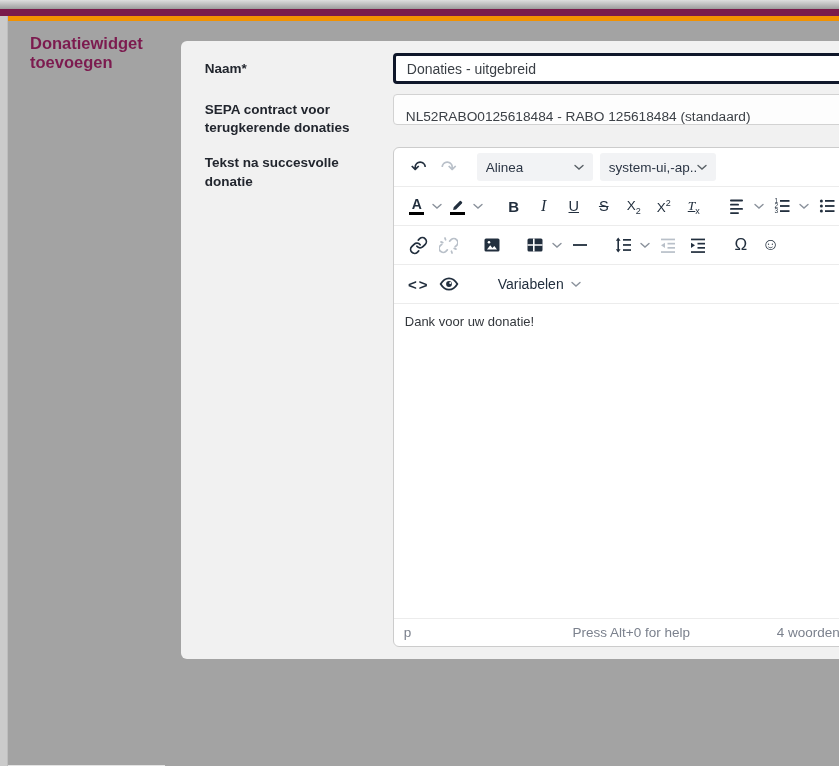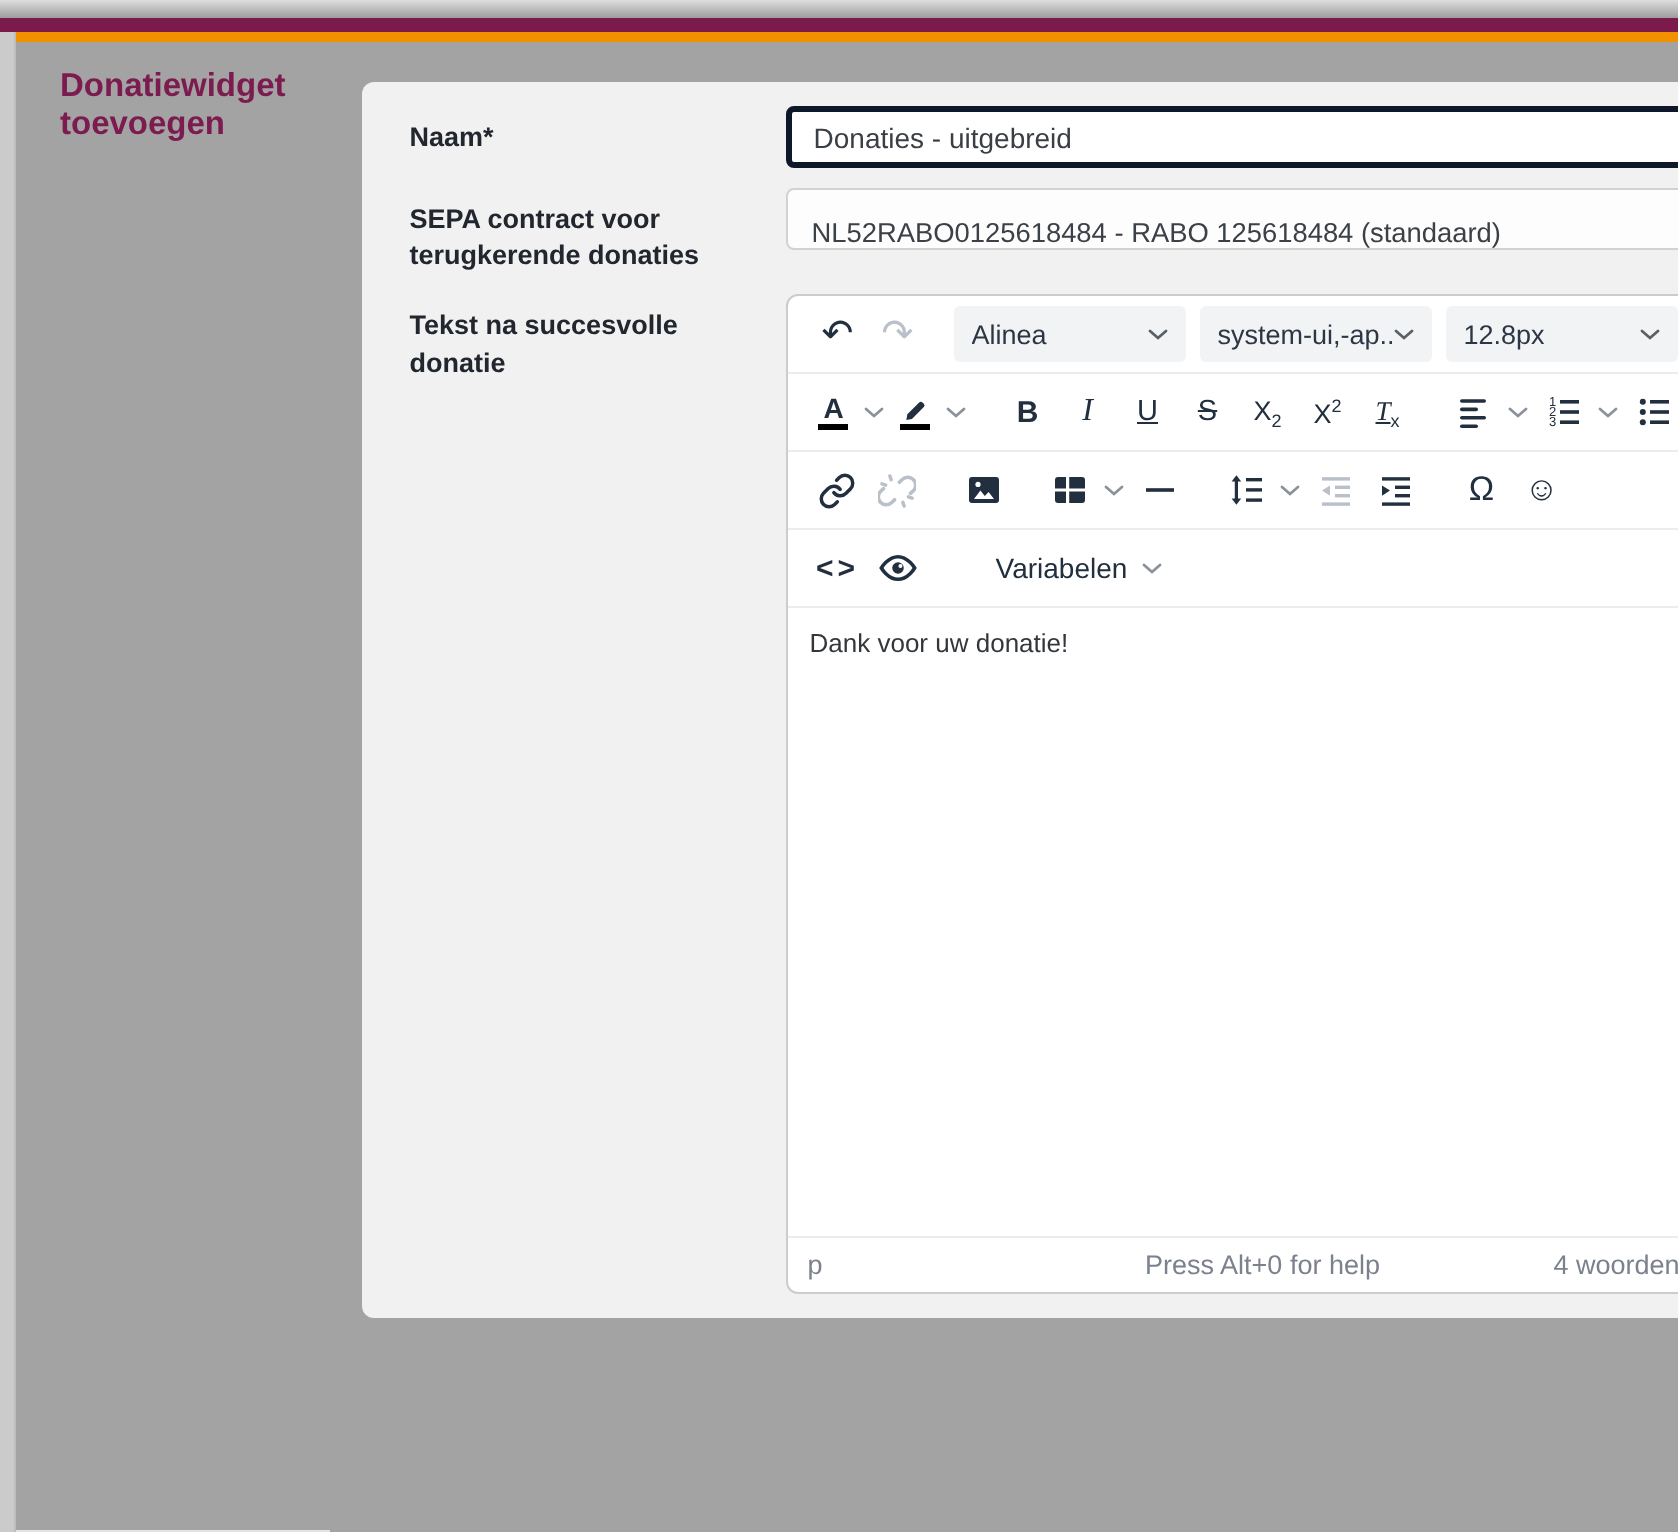--- a/index.html
+++ b/index.html
@@ -134,26 +134,20 @@
                       <svg class="cv" viewBox="0 0 10 7" width="10" height="7">
                           <path d="M1 1.5l4 3.5 4-3.5" fill="none" stroke="currentColor" stroke-width="1.4" stroke-linecap="round"></path>
                         </svg>
                     </button>
                     <button class="pill">
                       <span class="pill-label">system-ui,-ap...</span>
                       <svg class="cv" viewBox="0 0 10 7" width="10" height="7">
                           <path d="M1 1.5l4 3.5 4-3.5" fill="none" stroke="currentColor" stroke-width="1.4" stroke-linecap="round"></path>
                         </svg>
                     </button>
-                    <button class="pill">
-                      <span class="pill-label">12.8px</span>
-                      <svg class="cv" viewBox="0 0 10 7" width="10" height="7">
-                          <path d="M1 1.5l4 3.5 4-3.5" fill="none" stroke="currentColor" stroke-width="1.4" stroke-linecap="round"></path>
-                        </svg>
-                    </button>
                   </div>
                 </div>
 
                 <div class="tb-row">
                   <div class="tb-group">
                     <button class="tb-btn narrow">
                       <span class="fc-stack">
                           <span class="fc-letter">A</span>
                           <span class="colorbar"></span>
                         </span>

